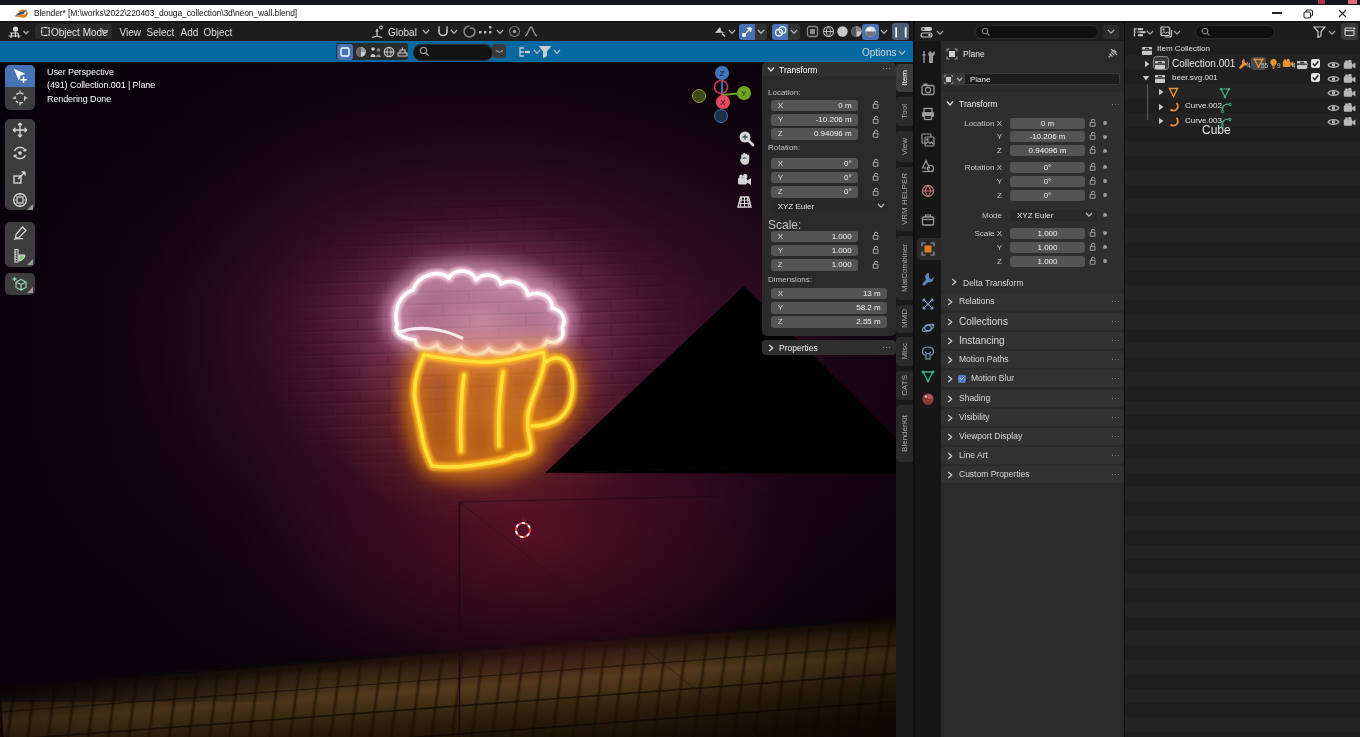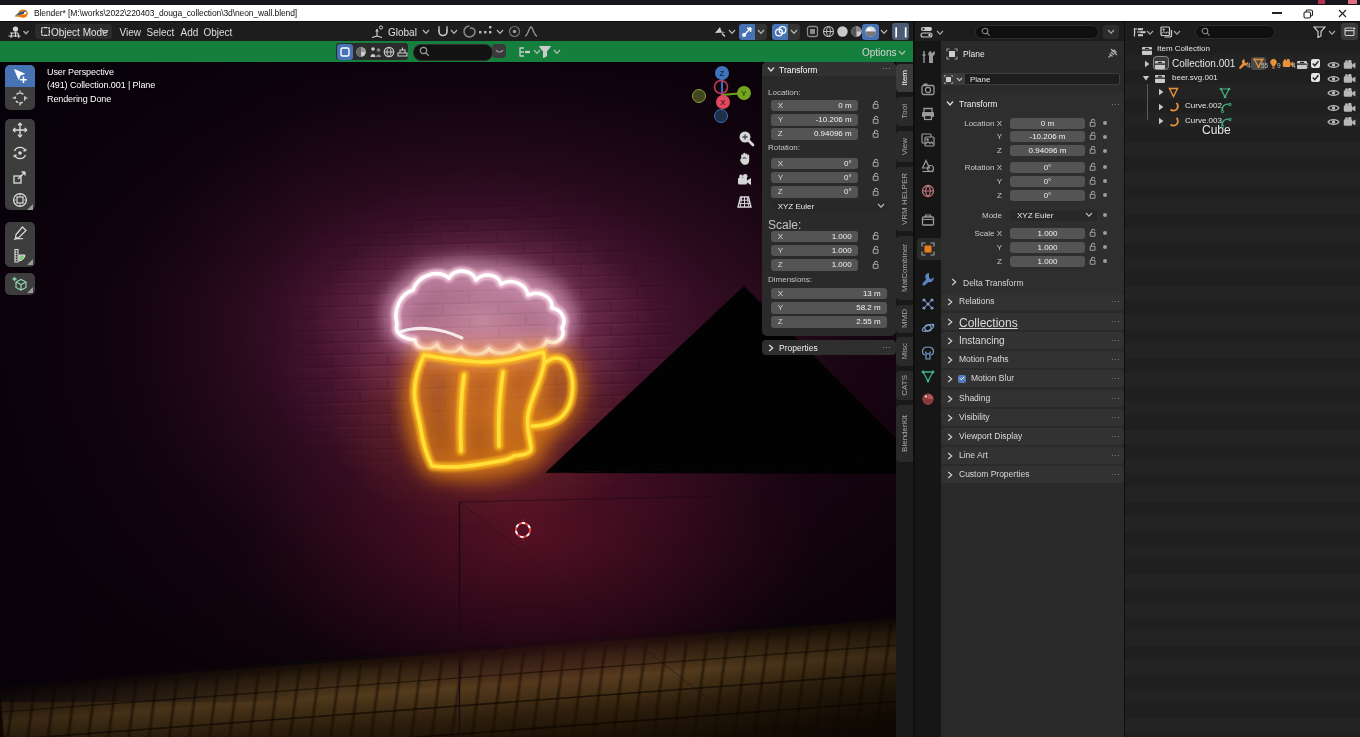--- a/index.html
+++ b/index.html
@@ -151,21 +151,21 @@
       <circle cx="6.5" cy="6.5" r="5.2" fill="#ddd"></circle>
         <path d="M11.7 6.5 a5.2 5.2 0 0 1 -10.4 0 z" fill="#777"></path>
         <circle cx="4.8" cy="4.6" r="1.5" fill="#fff"></circle>
     </svg>
     <svg class="abs" style="left:880px;top:7px;" width="8" height="6" viewBox="0 0 8 6">
         <path d="M1 1 l3 3.4 L7 1" stroke="#bbb" stroke-width="1.2" fill="none"></path>
       </svg>
     <div class="abs" style="left:892px;top:1px;width:17px;height:17px;background:#4b5b75;border-radius:3px;color:#fff;font-size:10px;text-align:center;line-height:17px;letter-spacing:1px;">❙❙</div>
   </div>
 
-  <div class="abs" id="row2" style="left:0;top:41px;width:913px;height:21px;background:#15803d;">
+  <div class="abs" id="row2" style="left:0;top:41px;width:913px;height:21px;background:#0369a1;">
     <div class="abs" style="left:336px;top:2px;width:72px;height:17px;background:#2b2b2b;border-radius:3px;"></div>
     <div class="abs" style="left:337px;top:2.5px;width:16px;height:16px;background:#4772b3;border-radius:3px;"></div>
     <svg class="abs" style="left:339px;top:4.5px;" width="12" height="12" viewBox="0 0 12 12">
         <rect x="2" y="2" width="8" height="8" rx="1.5" fill="none" stroke="#fff" stroke-width="1.4"></rect>
       </svg>
     <svg class="abs" style="left:355px;top:4.5px;" width="12" height="12" viewBox="0 0 12 12">
       <circle cx="6" cy="6" r="4.8" fill="#ccc"></circle>
         <path d="M6 1.2 a4.8 4.8 0 0 0 0 9.6 z" fill="#666"></path>
         <path d="M6 6 v-4.8 a4.8 4.8 0 0 1 4.8 4.8 z" fill="#999"></path>
     </svg>
@@ -803,21 +803,21 @@
     <div class="abs" style="left:26px;top:252.2px;width:183px;height:17px;background:#323232;border-radius:4px;"></div>
     <svg class="abs" style="left:32px;top:257.2px;" width="6" height="8" viewBox="0 0 6 8">
         <path d="M1.2 1 l3.5 3 L1.2 7" stroke="#ccc" stroke-width="1.2" fill="none"></path>
       </svg>
     <div class="abs" style="left:44px;top:255.2px;color:#dadada;font-size:8.5px;">Relations</div>
     <div class="abs" style="left:196px;top:259.2px;width:9px;height:2px;background-image:radial-gradient(circle,#777 0.7px,transparent 0.8px);background-size:3px 3px;"></div>
     <div class="abs" style="left:26px;top:271.5px;width:183px;height:17px;background:#323232;border-radius:4px;"></div>
     <svg class="abs" style="left:32px;top:276.5px;" width="6" height="8" viewBox="0 0 6 8">
         <path d="M1.2 1 l3.5 3 L1.2 7" stroke="#ccc" stroke-width="1.2" fill="none"></path>
       </svg>
-    <div class="abs" style="left:44px;top:274.5px;color:#dadada;font-size:12px;text-decoration:underline;">Collections</div>
+    <div class="abs" style="left:44px;top:274.5px;color:#dadada;font-size:10px;">Collections</div>
     <div class="abs" style="left:196px;top:278.5px;width:9px;height:2px;background-image:radial-gradient(circle,#777 0.7px,transparent 0.8px);background-size:3px 3px;"></div>
     <div class="abs" style="left:26px;top:290.7px;width:183px;height:17px;background:#323232;border-radius:4px;"></div>
     <svg class="abs" style="left:32px;top:295.7px;" width="6" height="8" viewBox="0 0 6 8">
         <path d="M1.2 1 l3.5 3 L1.2 7" stroke="#ccc" stroke-width="1.2" fill="none"></path>
       </svg>
     <div class="abs" style="left:44px;top:293.7px;color:#dadada;font-size:10px;">Instancing</div>
     <div class="abs" style="left:196px;top:297.7px;width:9px;height:2px;background-image:radial-gradient(circle,#777 0.7px,transparent 0.8px);background-size:3px 3px;"></div>
     <div class="abs" style="left:26px;top:310px;width:183px;height:17px;background:#323232;border-radius:4px;"></div>
     <svg class="abs" style="left:32px;top:315px;" width="6" height="8" viewBox="0 0 6 8">
         <path d="M1.2 1 l3.5 3 L1.2 7" stroke="#ccc" stroke-width="1.2" fill="none"></path>

